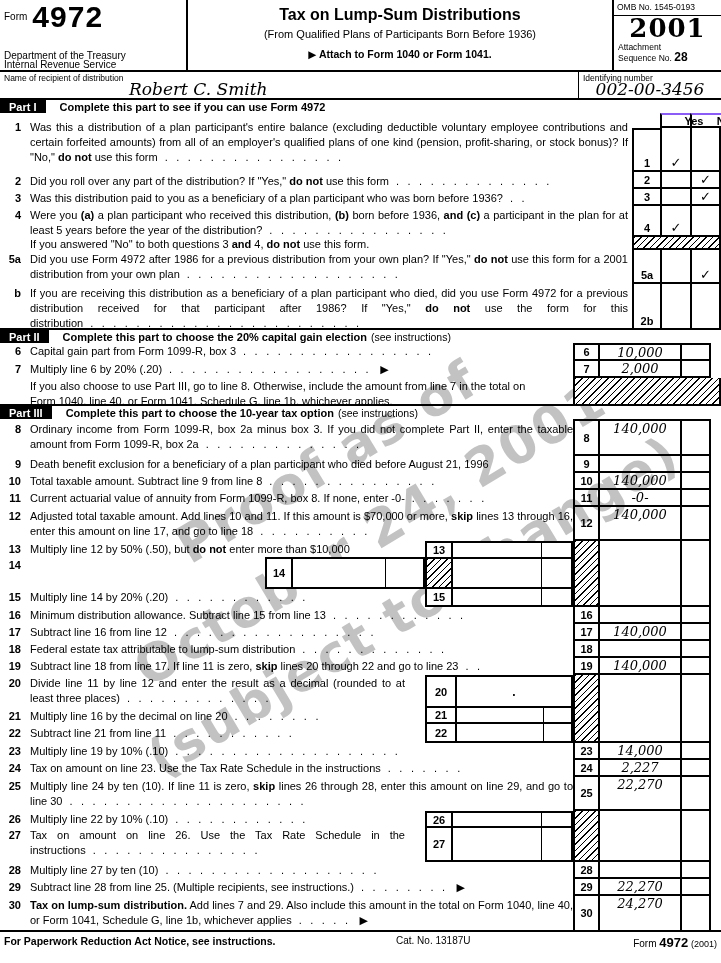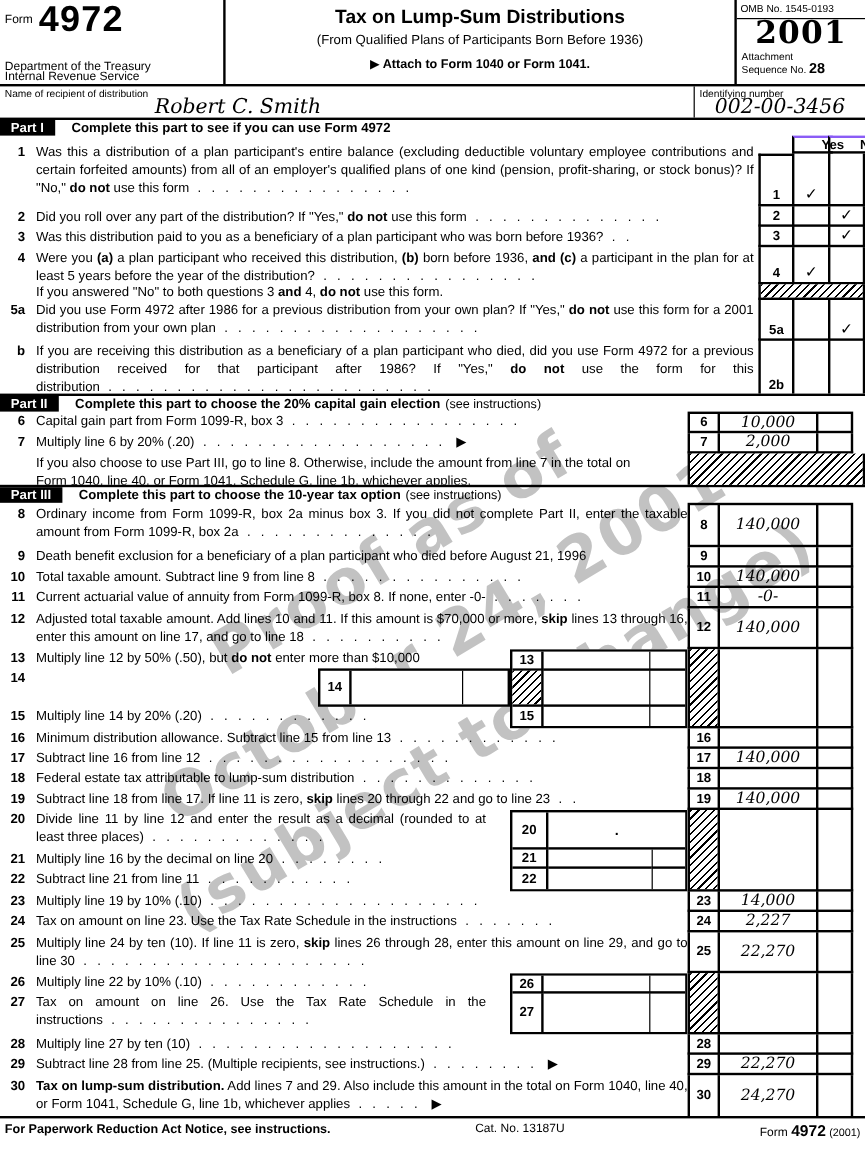--- a/index.html
+++ b/index.html
@@ -52,21 +52,21 @@
 .p1r{border-right:2px solid #000;text-align:right;}
 .p1hdr{border-top:2px solid #8b5cf6;align-items:center;padding-bottom:0;padding-left:32px;}
 .check{font-weight:normal;font-size:13px;line-height:13px;font-family:"DejaVu Sans",sans-serif;}
 .bt{border-top:2px solid #000;}
 .nb{border-bottom:none !important;}
 .hx{background:repeating-linear-gradient(135deg,#000 0,#000 1.3px,#fff 1.3px,#fff 4.6px);}
 
 .frow{display:flex;}
 .ltext{width:573px;padding-top:1px;position:relative;overflow:hidden;}
 .ncell{width:27px;border-left:2px solid #000;border-right:2px solid #000;border-bottom:2px solid #000;display:flex;align-items:center;justify-content:center;font-weight:bold;font-size:11px;}
-.acell{width:80px;border-bottom:2px solid #000;display:flex;align-items:center;justify-content:center;}
+.acell{width:80px;border-bottom:2px solid #000;display:flex;align-items:flex-start;justify-content:center;}
 .ccell{width:31px;border-left:2px solid #000;border-right:2px solid #000;border-bottom:2px solid #000;}
 .val{font-family:"DejaVu Serif",serif;font-style:italic;font-size:13px;}
 .hatchblock{width:148px;border-left:2px solid #000;border-right:2px solid #000;}
 
 .sb{position:absolute;border:2px solid #000;display:grid;background:#fff;}
 .sb .lc{border-right:2px solid #000;border-bottom:2px solid #000;font-weight:bold;font-size:11px;display:flex;align-items:center;justify-content:center;}
 .sb .ec{border-bottom:2px solid #000;display:flex;align-items:center;justify-content:center;}
 .sb .cc{border-left:1.5px solid #000;border-bottom:2px solid #000;}
 .sb1>div{border-bottom:none !important;}
 .sba{left:425px;top:0;width:148px;height:66px;grid-template-columns:26px 88px 30px;grid-template-rows:16px 30px 16px;}

